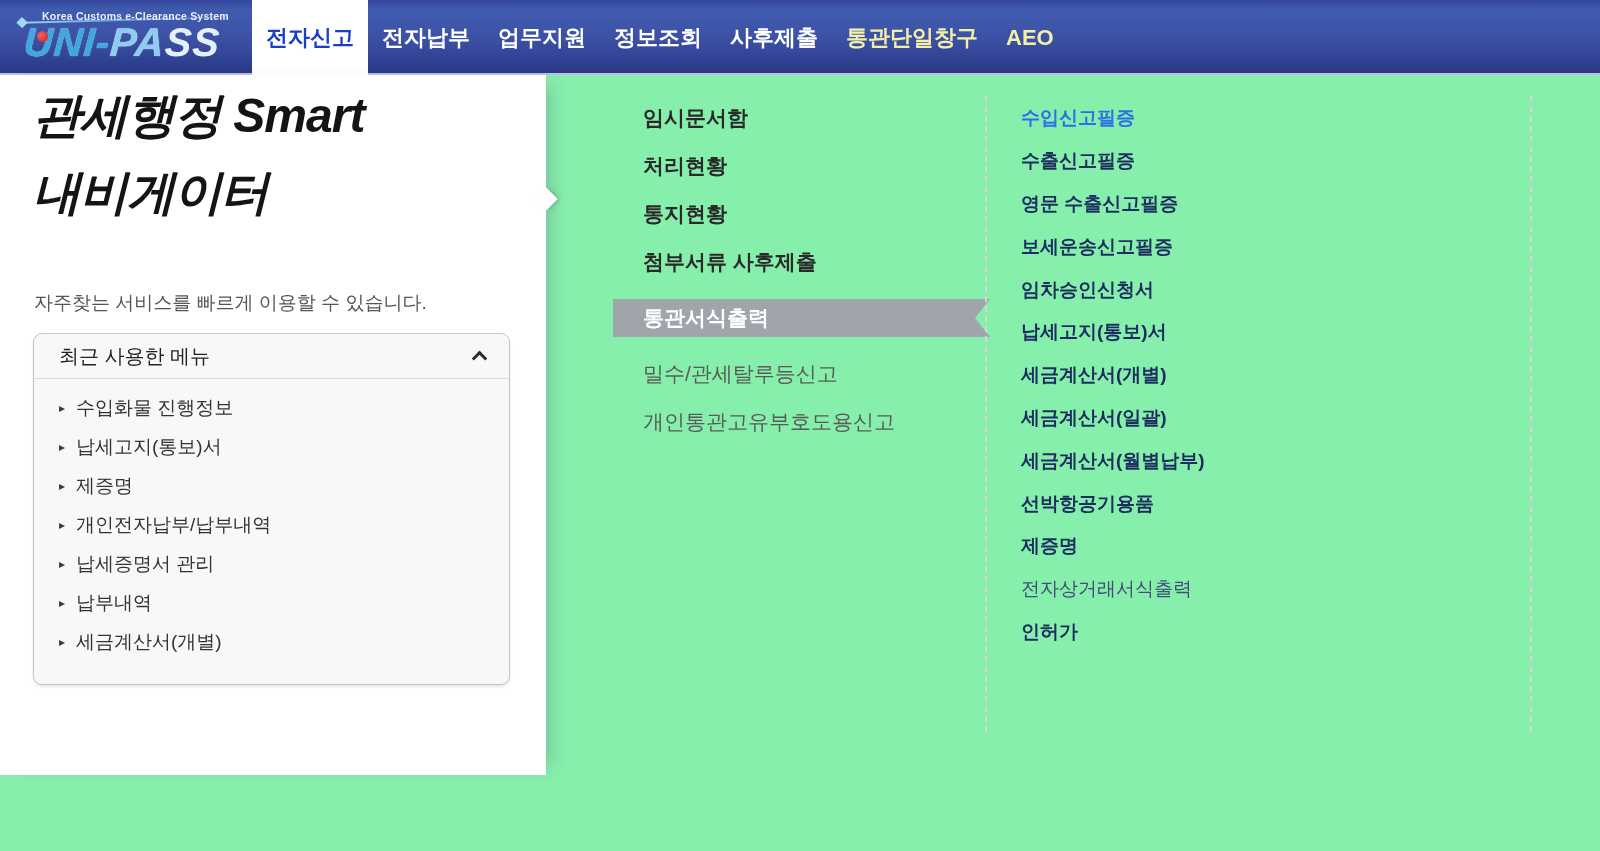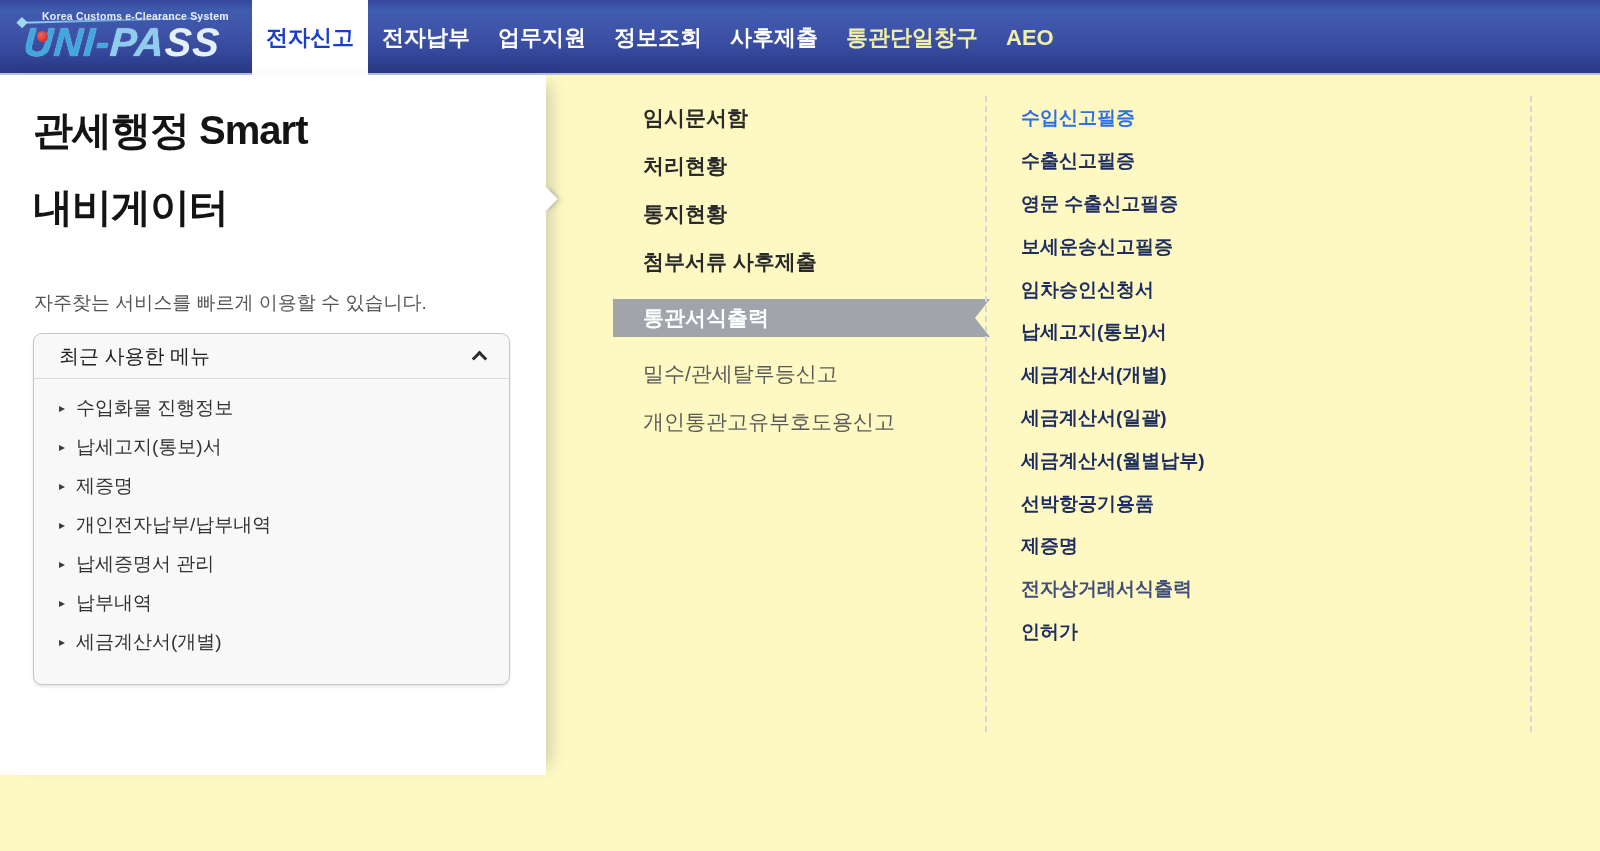--- a/index.html
+++ b/index.html
@@ -1,18 +1,18 @@
 <!DOCTYPE html>
 <html lang="ko" style="--active-tab-text: #1a3ec9; --nav-highlight: #f2f0a6; --active-bar: #a1a5ab; --submenu-active: #2e6ee8; --submenu-navy: #1d2d5f;"><head>
 <meta charset="utf-8">
 <style>
   * { margin:0; padding:0; box-sizing:border-box; }
   html,body { width:1600px; height:851px; background:#fff;
               font-family:"Liberation Sans","DejaVu Sans",sans-serif; }
-  #page { position:relative; width:1600px; height:851px; overflow:hidden; background:#fef9c3;padding-left:19px; }
+  #page { position:relative; width:1600px; height:851px; overflow:hidden; background:#86efac;padding-left:19px; }
 
   
   .topnav { position:absolute; left:0; top:0; width:1600px; height:75px;
             background:linear-gradient(180deg,#34479c 0%,#405caf 14%,#3d52a6 48%,#35489c 70%,#2b3c89 92%,#2a3a86 100%);
             border-bottom:2px solid #b9c1dd; }
   .logo { position:absolute; left:16px; top:2px; width:220px; height:68px; cursor:pointer; }
   .logo-line { position:absolute; left:6px; top:17px; width:205px; height:2px;
                background:linear-gradient(90deg,#8fd2f2,#6fa8e0 40%,rgba(140,180,230,.25));
                transform:rotate(-1.5deg); }
   .logo-line::before { content:""; position:absolute; left:-4px; top:-3px; width:8px; height:8px;
@@ -32,22 +32,22 @@
               color:#fff; cursor:pointer; white-space:nowrap; }
   .nav-item.nav-active { background:#fff; color:var(--active-tab-text,#1a3ec9); padding:0 14px; }
   .nav-item.nav-highlight { color:var(--nav-highlight,#f2f0a6); }
 
   
   .left-panel { position:absolute; left:0; top:75px; width:546px; height:700px; background:#fff;
                 box-shadow:14px 0 16px -10px rgba(85,95,115,.30); }
   .panel-arrow { position:absolute; left:536px; top:190px; width:18px; height:18px; background:#fff;
                  transform:rotate(45deg); box-shadow:3px -3px 5px -2px rgba(85,95,115,.45); z-index:3; }
 
-  .hero-title { position:absolute; left:33px; top:92px; font-size:40px; line-height:77px;
-                font-weight:800; color:#141414; letter-spacing:-1px; }
+  .hero-title { position:absolute; left:33px; top:77px; font-size:48px; line-height:77px;
+                font-weight:800; color:#141414; letter-spacing:-1px;font-style:italic; }
   .hero-sub { position:absolute; left:34px; top:266px; font-size:19px; color:#555;margin-top:24px; }
 
   .recent-box { position:absolute; left:33px; top:333px; width:477px; border:1px solid #c6c6c6;
                 border-radius:9px; background:#f8f8f8; box-shadow:0 2px 3px rgba(0,0,0,.10); }
   .recent-header { height:45px; display:flex; align-items:center; justify-content:space-between;
                    padding:0 24px 0 25px; border-bottom:1px solid #dcdcdc; font-size:20px; color:#222; }
   .chevron-up { width:11px; height:11px; border-left:3px solid #2b2b2b; border-top:3px solid #2b2b2b;
                 transform:rotate(45deg); margin-top:5px; cursor:pointer; }
   .recent-list { padding:9px 0 23px; }
   .recent-item { height:39px; display:flex; align-items:center; padding-left:25px;
@@ -64,21 +64,21 @@
                          clip-path:polygon(0 0,100% 0,calc(100% - 15px) 50%,100% 100%,0 100%); }
 
   .dashed { position:absolute; top:96px; height:636px; width:0; border-left:2px dashed #d6d6d6; }
   #dash-left { left:985px; } #dash-right { left:1530px; }
 
   
   .sub-menu { position:absolute; left:1021px; top:97px; }
   .sub-item { height:42.8px; display:flex; align-items:center; font-size:19px; font-weight:bold;
               color:var(--submenu-navy,#1d2d5f); cursor:pointer; white-space:nowrap; }
   .sub-item.si-active { color:var(--submenu-active,#2e6ee8); }
-  .sub-item.si-normal { font-weight:700; color:#404e79; }
+  .sub-item.si-normal { font-weight:400; color:#404e79; }
 </style>
 </head>
 <body>
 
 <div id="page">
 
   <header class="topnav">
     <div class="logo">
       <span class="logo-line"></span>
       <span class="logo-caption">Korea Customs e-Clearance System</span>

